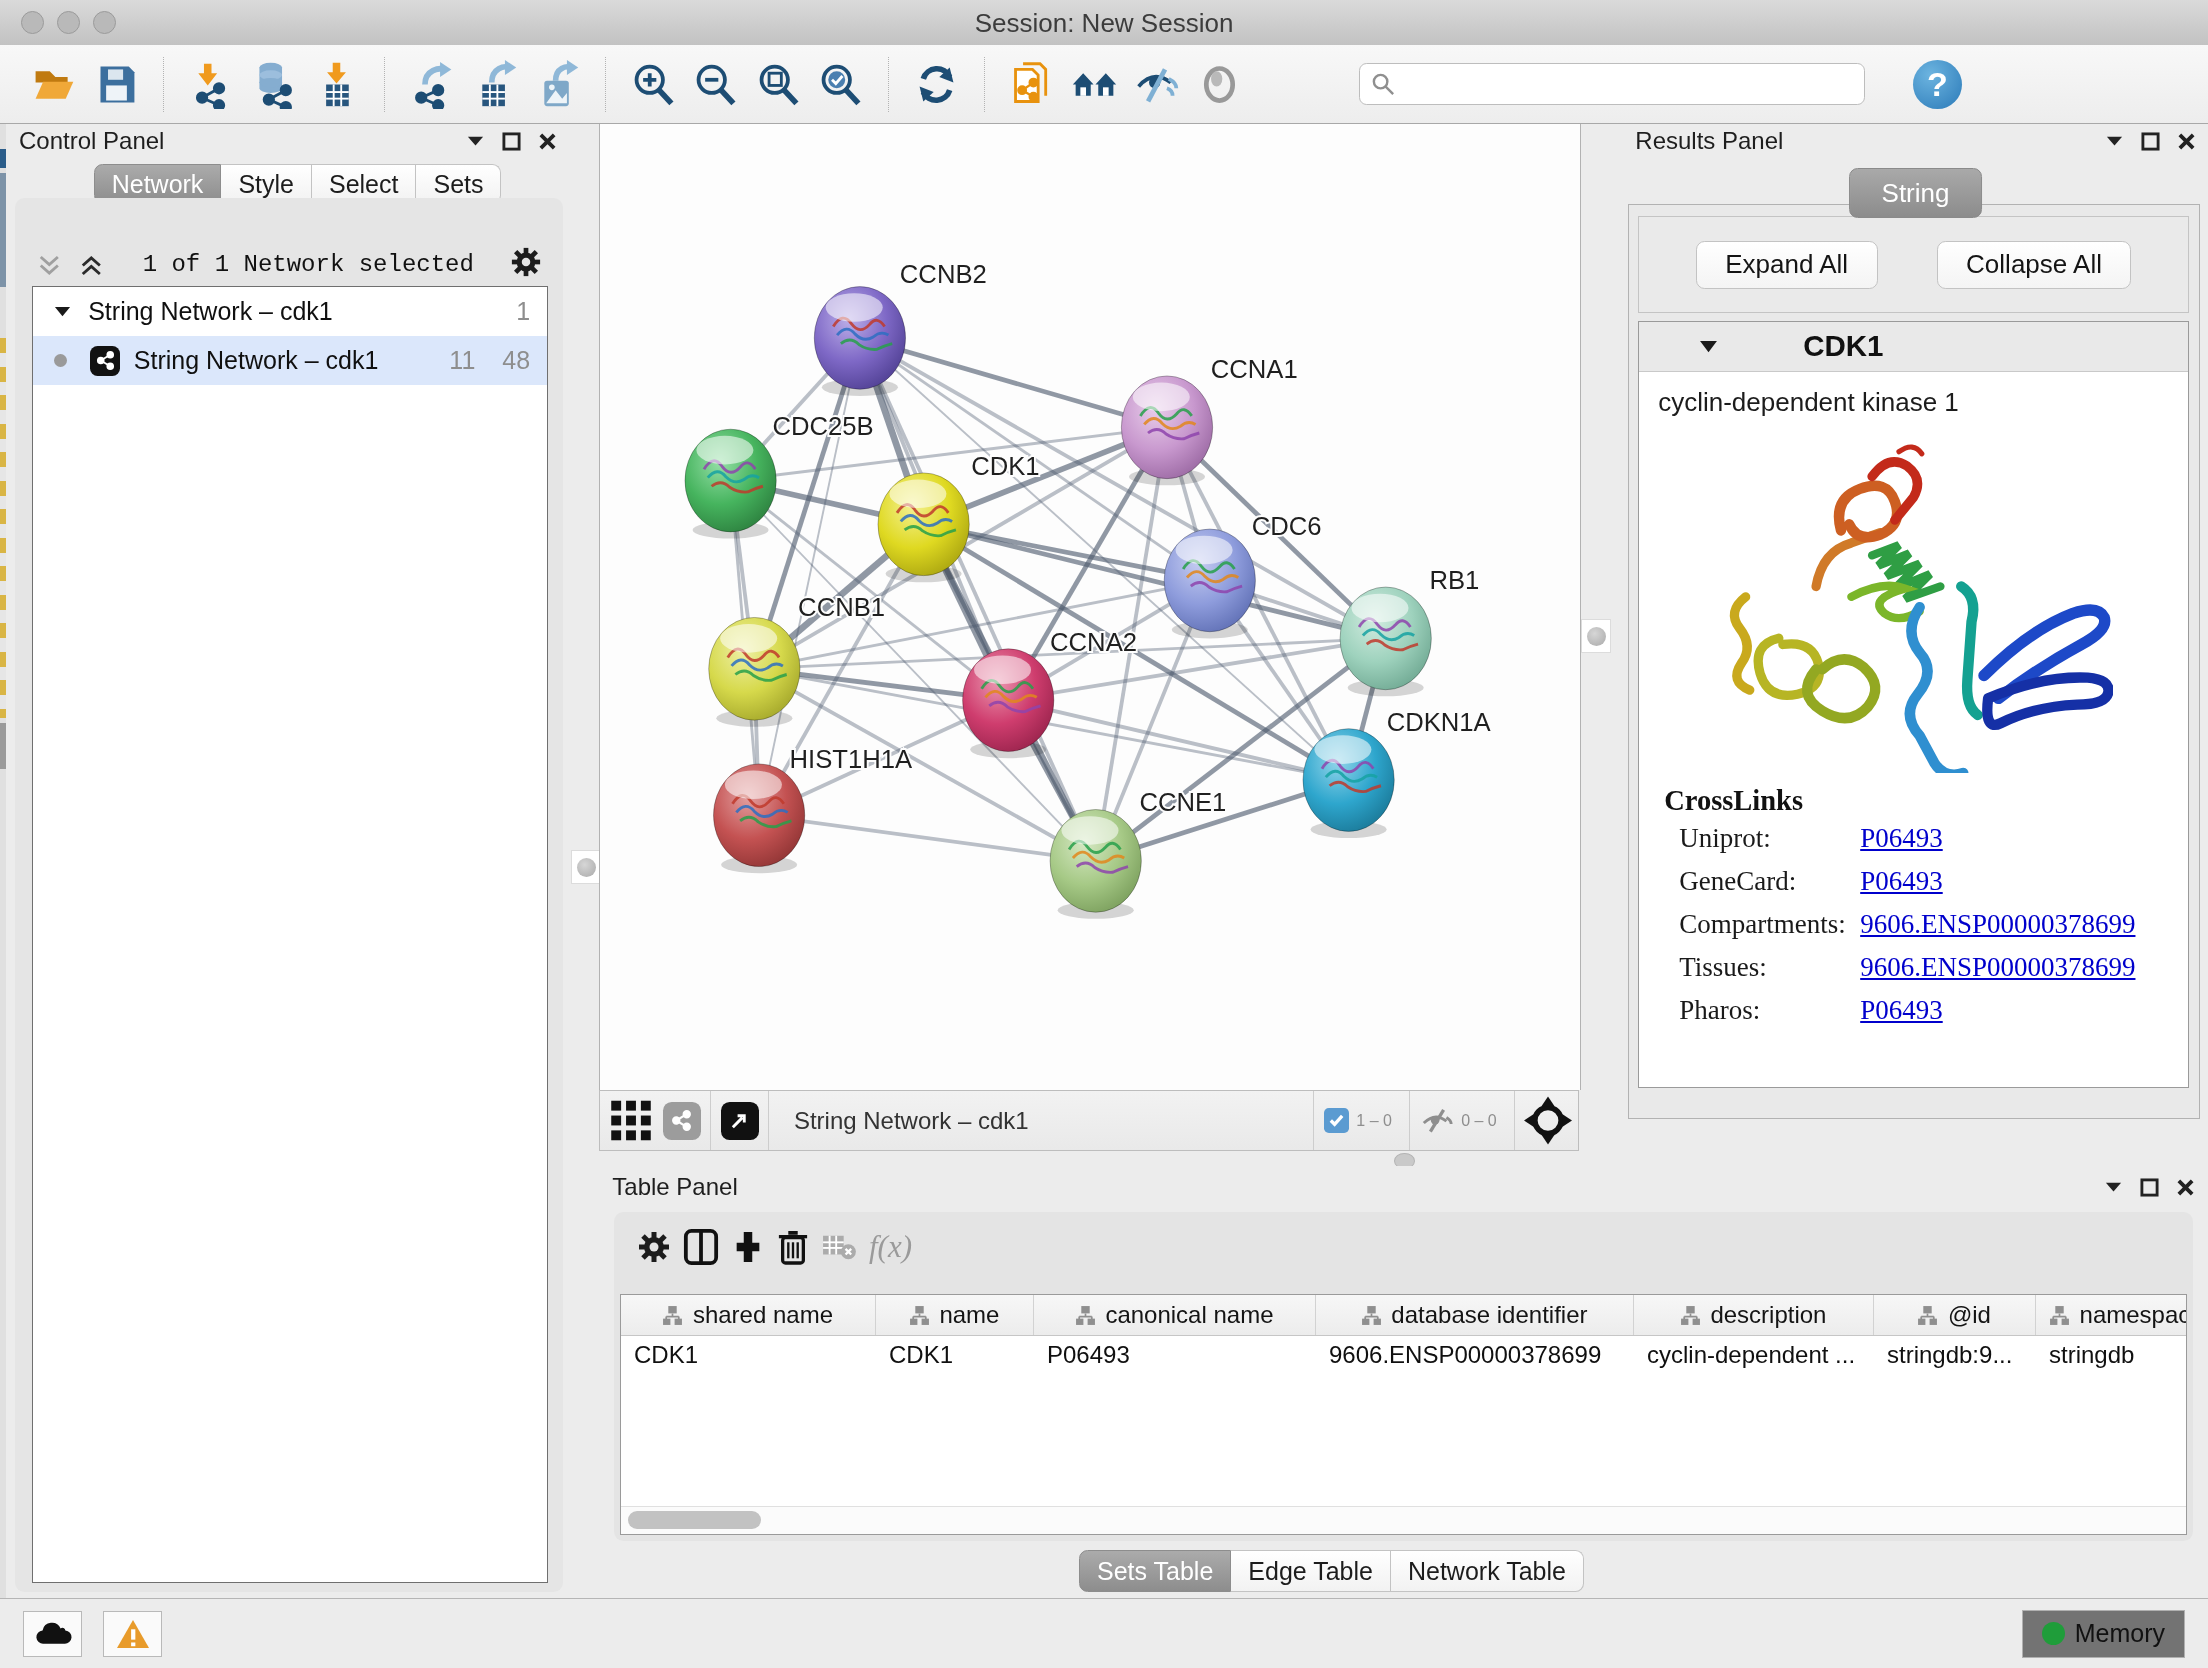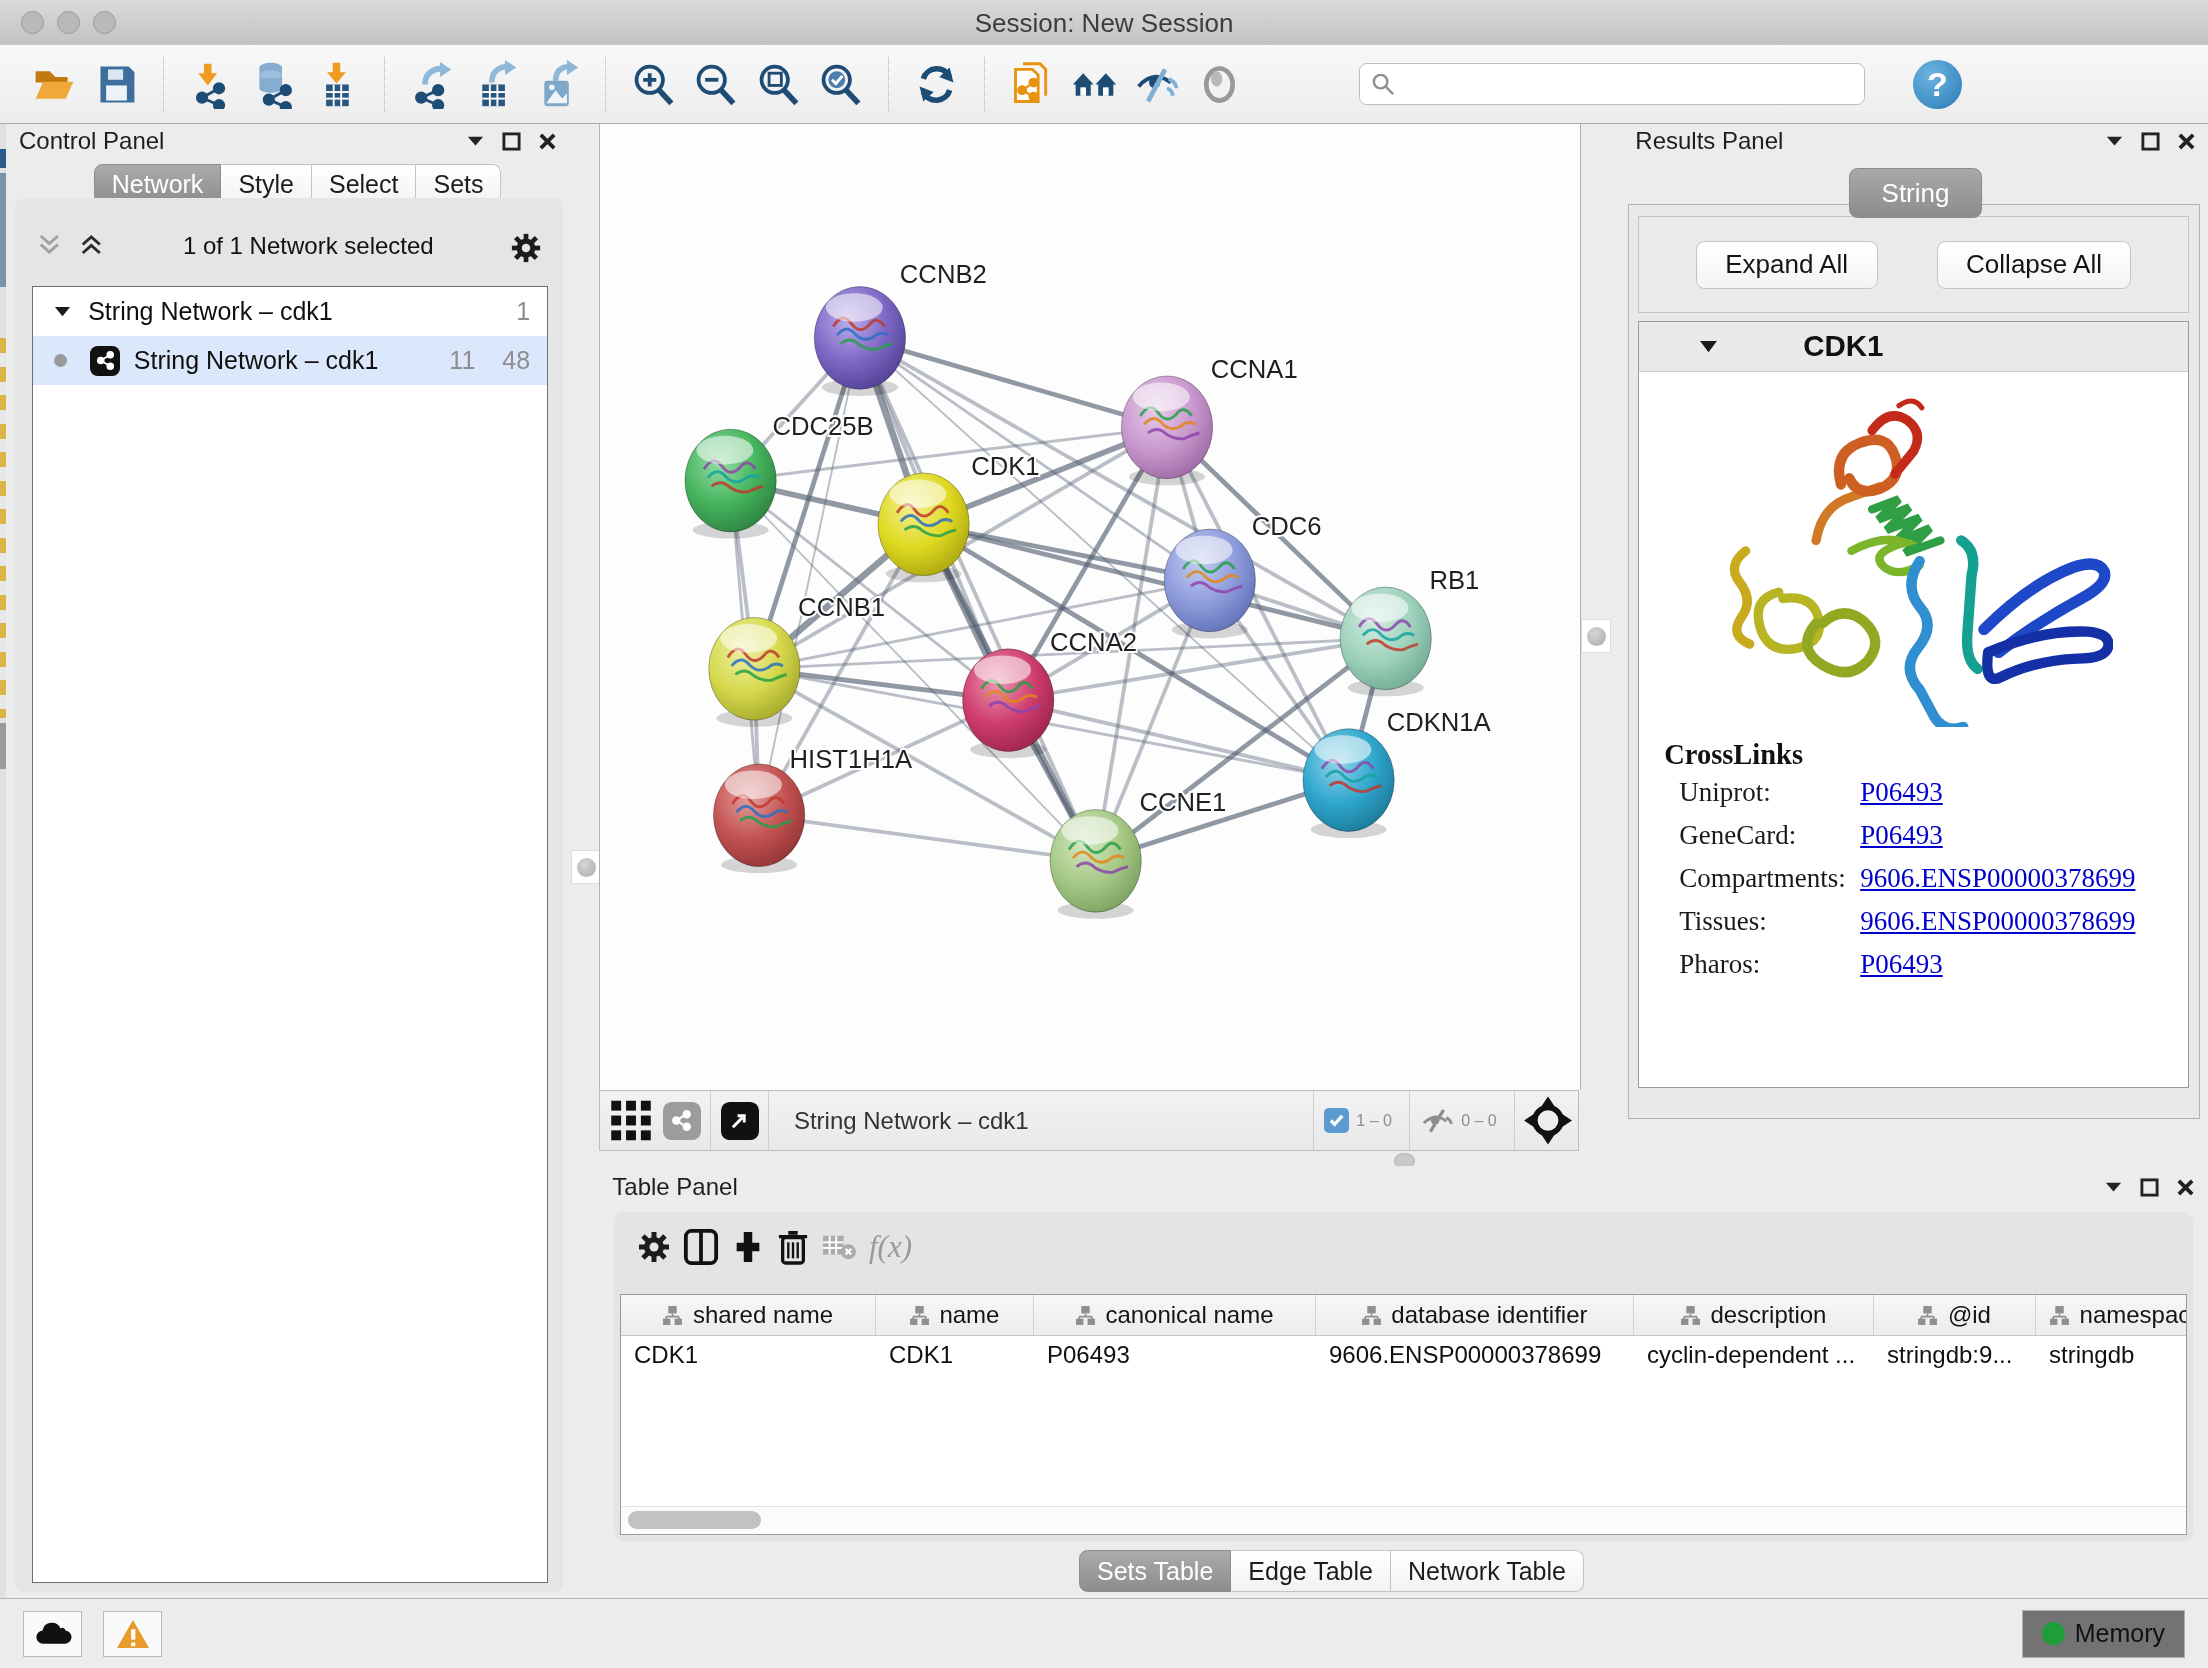--- a/index.html
+++ b/index.html
@@ -23,21 +23,21 @@
   .ph-icons{margin-left:auto;display:flex;align-items:center;gap:17px;}
   .seg{display:flex;}
   .seg .tab{height:40px;display:flex;align-items:center;justify-content:center;background:linear-gradient(#ffffff,#f2f2f2);border:1px solid #c3c3c3;border-left-width:0;font-size:25px;color:#1c1c1c;padding:0 17px;box-sizing:border-box;}
   .seg .tab:first-child{border-left-width:1px;border-radius:8.6px 0 0 8.6px;}
   .seg .tab:last-child{border-radius:0 8.6px 8.6px 0;}
   .seg .tab.active{background:linear-gradient(#ababab,#8d8d8d);color:#fff;border-color:#8d8d8d;}
   
   .control-panel{left:5.7px;top:124px;width:565px;height:1474px;background:#ececec;}
   .cp-tabs{position:absolute;left:88px;top:40px;}
   .cp-container{position:absolute;left:9.5px;top:74px;right:7.6px;bottom:5.7px;background:#e5e5e5;border-radius:9.5px;}
-  .cp-status{position:absolute;left:0;top:34px;width:100%;height:46px;display:flex;align-items:flex-start;padding:0 21px;box-sizing:border-box;}
+  .cp-status{position:absolute;left:0;top:34px;width:100%;height:46px;display:flex;align-items:flex-end;padding:0 21px;box-sizing:border-box;font-family:Liberation Mono, monospace;}
   .cp-status .txt{flex:1;text-align:center;font-size:24px;color:#111;}
   .cp-tree{position:absolute;left:17px;right:15px;top:88px;bottom:9.5px;background:#fff;border:1.9px solid #6f6f6f;}
   .tree-row{height:49px;display:flex;align-items:center;font-size:25px;color:#101010;}
   .tree-row .count{color:#8e8e8e;margin-left:auto;padding-right:17px;display:flex;gap:27px;}
   .tree-row.selected{background:#dbe7fb;}
   .share-badge{width:30px;height:30px;border-radius:7.6px;background:#111;display:flex;align-items:center;justify-content:center;margin:0 13.3px 0 0;}
   
   .divider{background:#ececec;}
   .handle{position:absolute;width:28.5px;height:32px;background:#fff;border:1px solid #dcdcdc;display:flex;align-items:center;justify-content:center;}
   .handle i{width:19px;height:19px;border-radius:50%;background:radial-gradient(circle at 40% 35%,#d6d6d6,#a9a9a9);display:block;}
@@ -668,20 +668,21 @@
       <span class="rp-btn">Expand All</span>
       <span class="rp-btn">Collapse All</span>
     </div>
     <div class="rp-entry">
       <div class="rp-entry-head">
         <svg width="21" height="15" viewBox="0 0 22 16">
             <polygon points="2,2 20,2 11,14" fill="#1a1a1a"></polygon>
           </svg>
         <span class="gene">CDK1</span>
       </div>
+      <div class="rp-desc">cyclin-dependent kinase 1</div>
       <div class="structure-wrap">
         <svg viewBox="0 0 380 330" width="399" height="342">
           <g fill="none" stroke-linecap="round">
             <path d="M28 160 q-18 14 -6 30 q14 18 2 34 q-12 18 8 26" stroke="#c9a91d" stroke-width="9"></path>
             <path d="M60 200 q-26 6 -18 34 q8 26 36 20 q26 -6 20 -30 q-6 -22 -34 -18" stroke="#b7b524" stroke-width="9"></path>
             <path d="M96 230 q-20 24 6 40 q26 16 44 -4 q16 -20 -4 -38 q-20 -16 -40 2" stroke="#93a822" stroke-width="10"></path>
             <path d="M96 150 q6 -34 34 -42 l28 -10" stroke="#d07a28" stroke-width="9"></path>
             <path d="M120 96 q-8 -30 18 -40 q26 -10 34 12 q8 22 -14 32 q-22 8 -30 -10" stroke="#cd5f22" stroke-width="10"></path>
             <path d="M150 44 q16 -22 34 -10 q16 12 6 30 l-18 22" stroke="#c32a1a" stroke-width="9"></path>
             <path d="M176 20 q14 -10 22 2" stroke="#c32a1a" stroke-width="5"></path>

